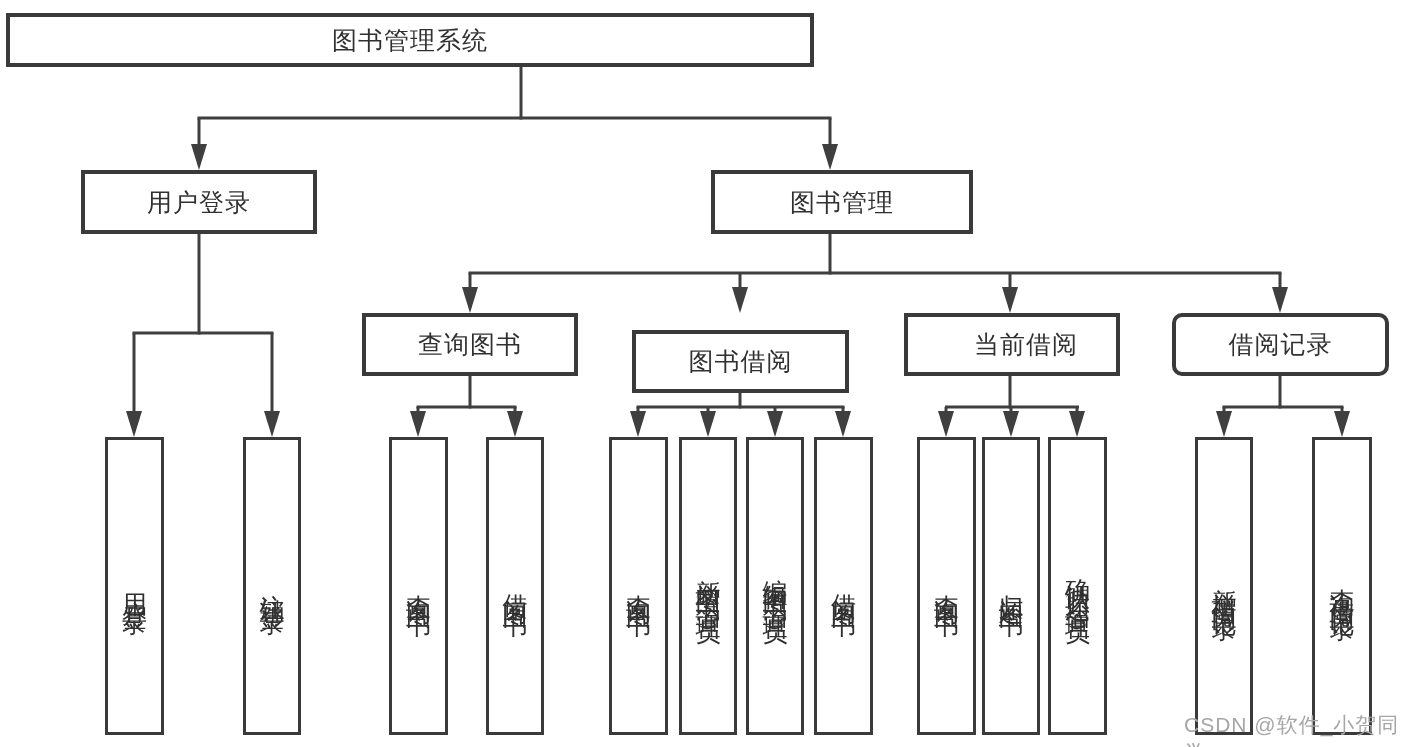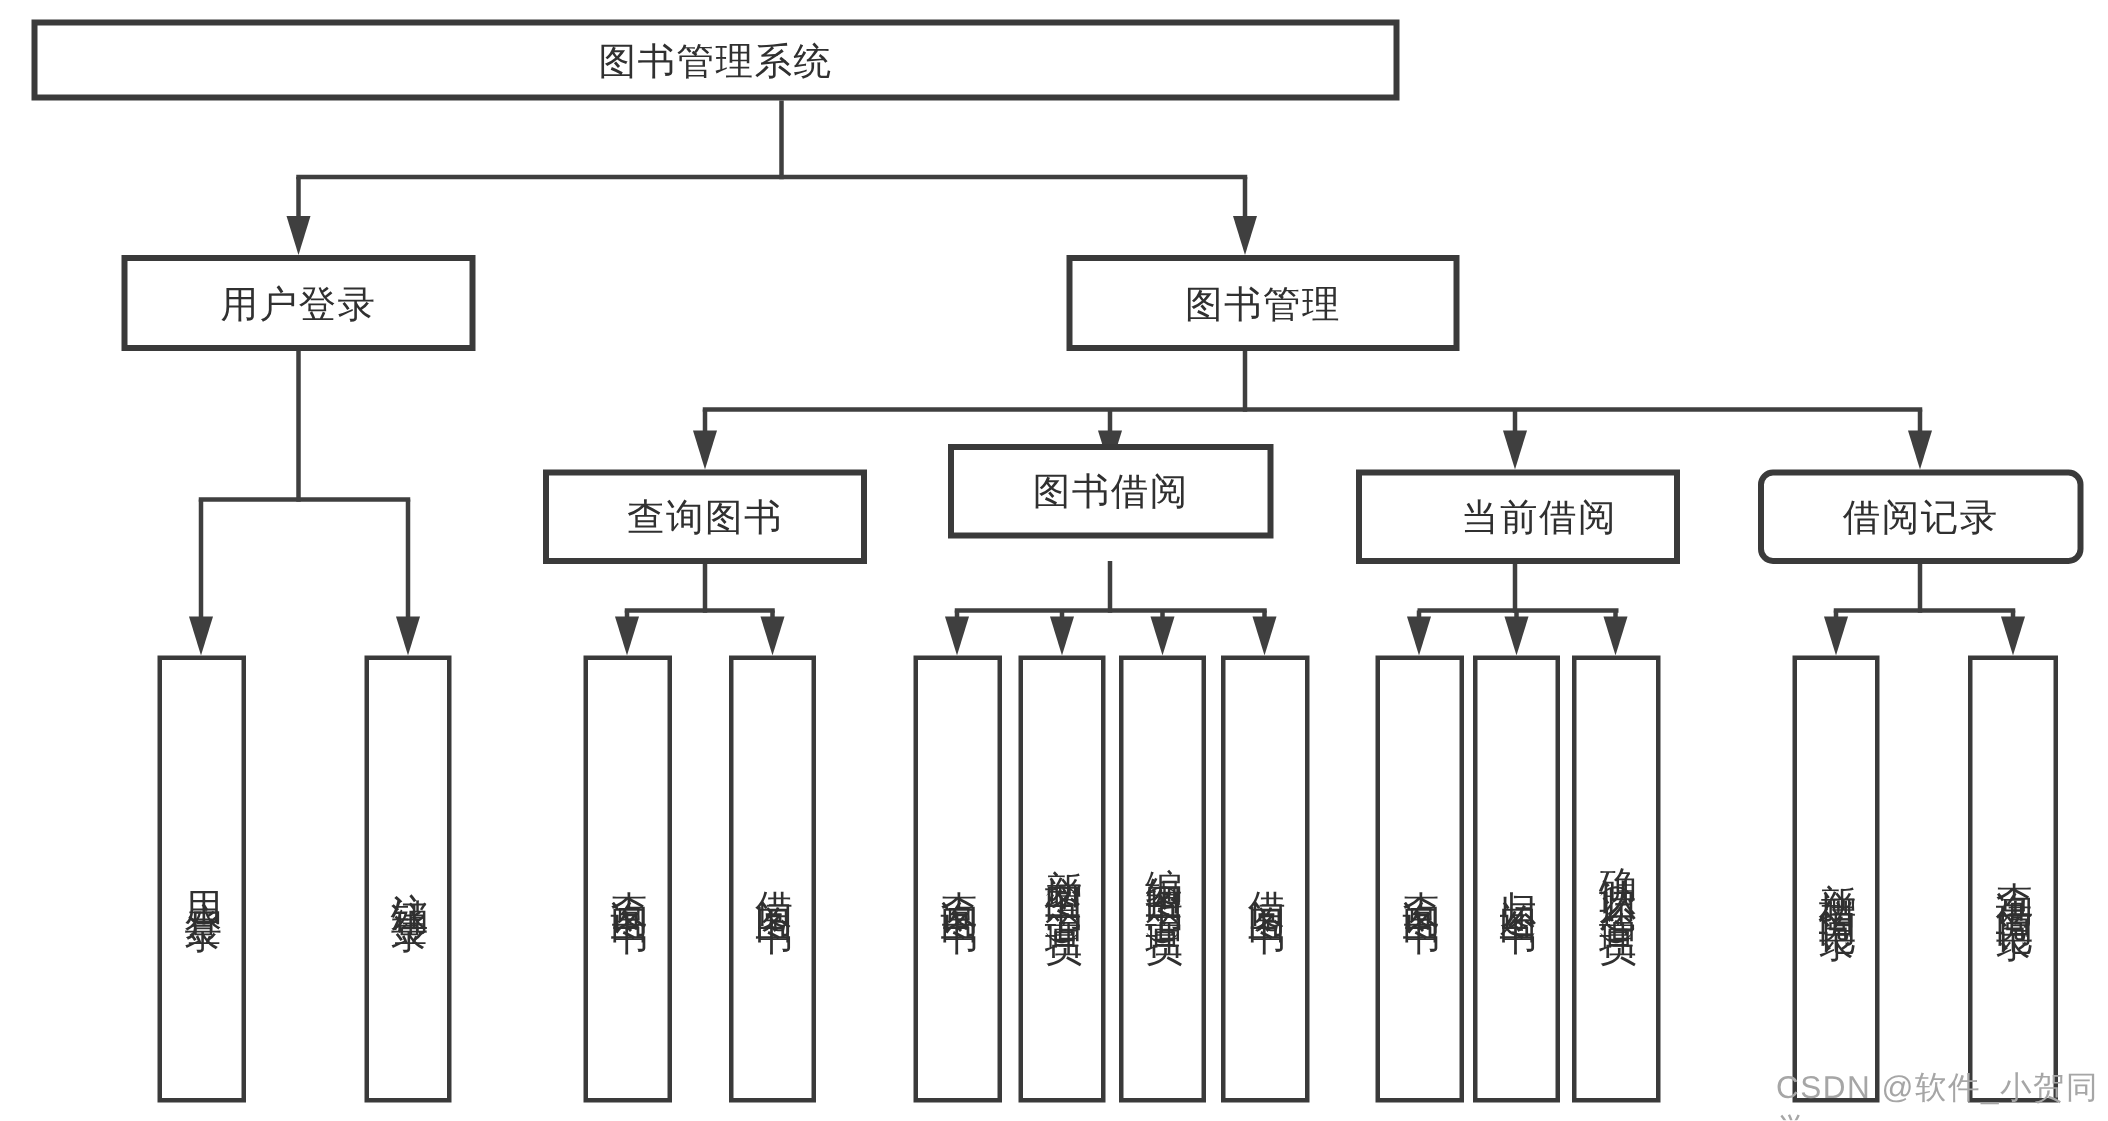--- a/index.html
+++ b/index.html
@@ -107,27 +107,27 @@
       <polygon points="767,411 783,411 775,437"></polygon>
       <polygon points="835,411 851,411 843,437"></polygon>
       <polygon points="938,411 954,411 946,437"></polygon>
       <polygon points="1003,411 1019,411 1011,437"></polygon>
       <polygon points="1069,411 1085,411 1077,437"></polygon>
       <polygon points="1216,411 1232,411 1224,437"></polygon>
       <polygon points="1334,411 1350,411 1342,437"></polygon>
     </g>
   </svg>
 
-  <div class="node" style="left:21px; top:13px; width:912px; height:54px;">图书管理系统</div>
+  <div class="node" style="left:6px; top:13px; width:808px; height:54px;">图书管理系统</div>
 
   <div class="node" style="left:81px; top:170px; width:236px; height:64px;">用户登录</div>
   <div class="node" style="left:711px; top:170px; width:262px; height:64px;">图书管理</div>
 
   <div class="node" style="left:362px; top:313px; width:216px; height:63px;">查询图书</div>
-  <div class="node" style="left:632px; top:296px; width:217px; height:63px;">图书借阅</div>
+  <div class="node" style="left:632px; top:330px; width:217px; height:63px;">图书借阅</div>
   <div class="node" style="left:904px; top:313px; width:216px; height:63px;padding-left:28px;">当前借阅</div>
   <div class="node" style="left:1172px; top:313px; width:217px; height:63px;border-radius:10px;">借阅记录</div>
 
   <div class="node leaf" style="left:105px; top:437px; width:59px; height:298px;">用户登录</div>
   <div class="node leaf" style="left:243px; top:437px; width:58px; height:298px;">注销登录</div>
 
   <div class="node leaf" style="left:389px; top:437px; width:59px; height:298px;">查询图书</div>
   <div class="node leaf" style="left:486px; top:437px; width:58px; height:298px;">借阅图书</div>
 
   <div class="node leaf" style="left:609px; top:437px; width:59px; height:298px;">查询图书</div>

